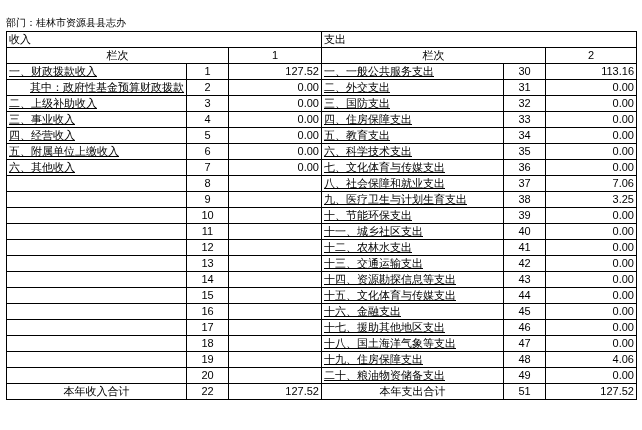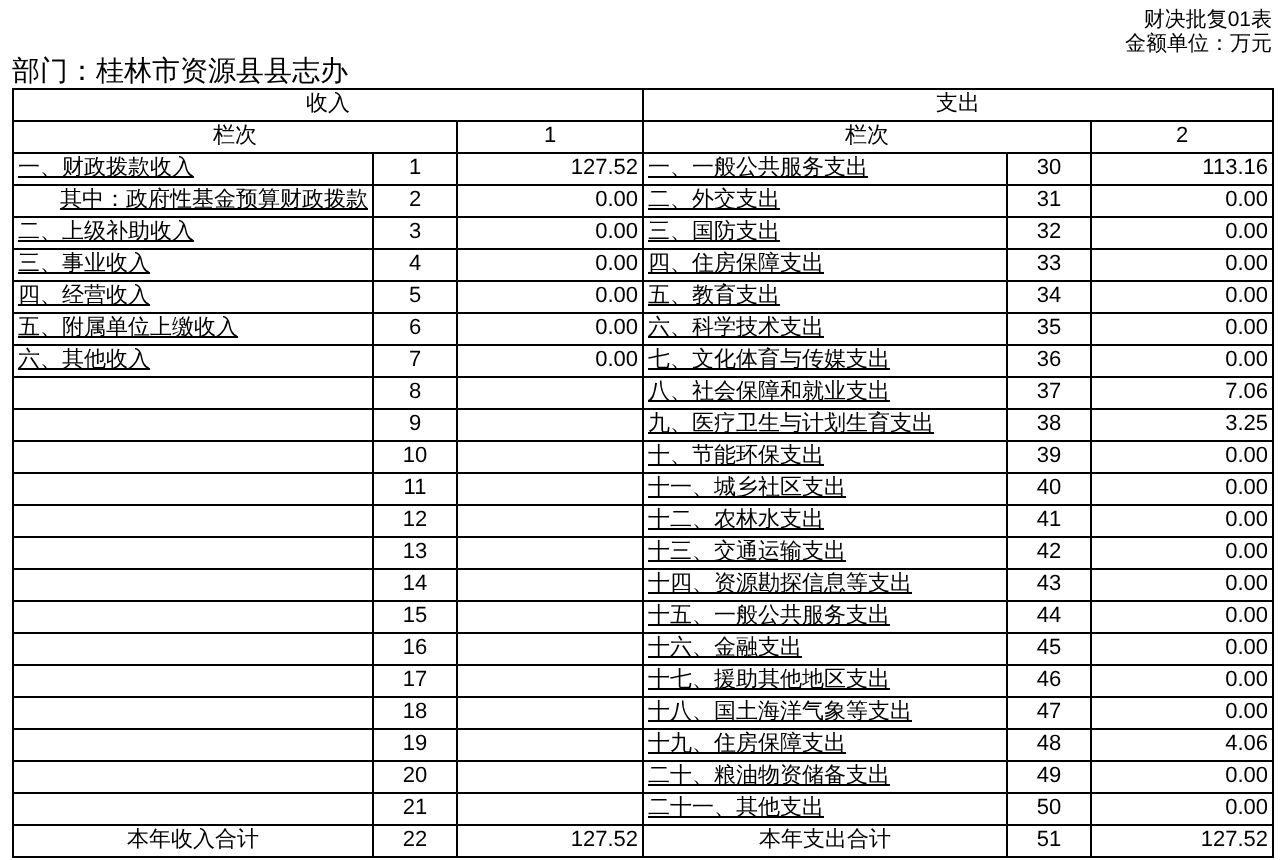--- a/index.html
+++ b/index.html
@@ -22,22 +22,22 @@
     box-sizing: border-box;
     padding: 4px 6px 0 6px;
   }
   .head-right {
     text-align: right;
     line-height: 12px;
     font-size: 10.5px;
   }
   .head-left {
     line-height: 13px;
-    font-size: 14px;
-    margin-top: 1px;
+    font-size: 10px;
+    margin-top: 12px;
     padding-bottom: 1px;
   }
   table.main {
     border-collapse: collapse;
     width: 630px;
     table-layout: fixed;
     margin-top: 1px;
   }
   table.main td, table.main th {
     border: 1px solid #000000;
@@ -47,32 +47,28 @@
     line-height: 13px;
     padding: 0 2px;
     overflow: hidden;
     white-space: nowrap;
   }
   .c-item { text-align: left; text-decoration: underline; }
   .c-line { text-align: center; }
   .c-amt  { text-align: right; }
   .ctr { text-align: center; }
   .bold { font-weight: bold; }
-  .grp-head { text-align: center; font-weight: normal; }
+  .grp-head { text-align: left; font-weight: normal; }
   .sub { padding-left: 14px; text-align: right; }
 </style>
 </head>
 <body>
 
 <div class="page">
 
-  <div class="head-right">
-    <div>财决批复01表</div>
-    <div>金额单位：万元</div>
-  </div>
 
   <div class="head-left">部门：桂林市资源县县志办</div>
 
   <table class="main">
     <colgroup>
       <col style="width:180px">
       <col style="width:42px">
       <col style="width:93px">
       <col style="width:182px">
       <col style="width:42px">
@@ -199,21 +195,21 @@
         <td class="c-line">14</td>
         <td class="c-amt"></td>
         <td class="c-item">十四、资源勘探信息等支出</td>
         <td class="c-line">43</td>
         <td class="c-amt">0.00</td>
       </tr>
       <tr>
         <td class="c-item"></td>
         <td class="c-line">15</td>
         <td class="c-amt"></td>
-        <td class="c-item">十五、一般公共服务支出</td>
+        <td class="c-item">十五、文化体育与传媒支出</td>
         <td class="c-line">44</td>
         <td class="c-amt">0.00</td>
       </tr>
       <tr>
         <td class="c-item"></td>
         <td class="c-line">16</td>
         <td class="c-amt"></td>
         <td class="c-item">十六、金融支出</td>
         <td class="c-line">45</td>
         <td class="c-amt">0.00</td>
@@ -241,28 +237,20 @@
         <td class="c-item">十九、住房保障支出</td>
         <td class="c-line">48</td>
         <td class="c-amt">4.06</td>
       </tr>
       <tr>
         <td class="c-item"></td>
         <td class="c-line">20</td>
         <td class="c-amt"></td>
         <td class="c-item">二十、粮油物资储备支出</td>
         <td class="c-line">49</td>
-        <td class="c-amt">0.00</td>
-      </tr>
-      <tr>
-        <td class="c-item"></td>
-        <td class="c-line">21</td>
-        <td class="c-amt"></td>
-        <td class="c-item">二十一、其他支出</td>
-        <td class="c-line">50</td>
         <td class="c-amt">0.00</td>
       </tr>
 
       <tr>
         <td class="ctr bold">本年收入合计</td>
         <td class="c-line">22</td>
         <td class="c-amt">127.52</td>
         <td class="ctr bold">本年支出合计</td>
         <td class="c-line">51</td>
         <td class="c-amt">127.52</td>

